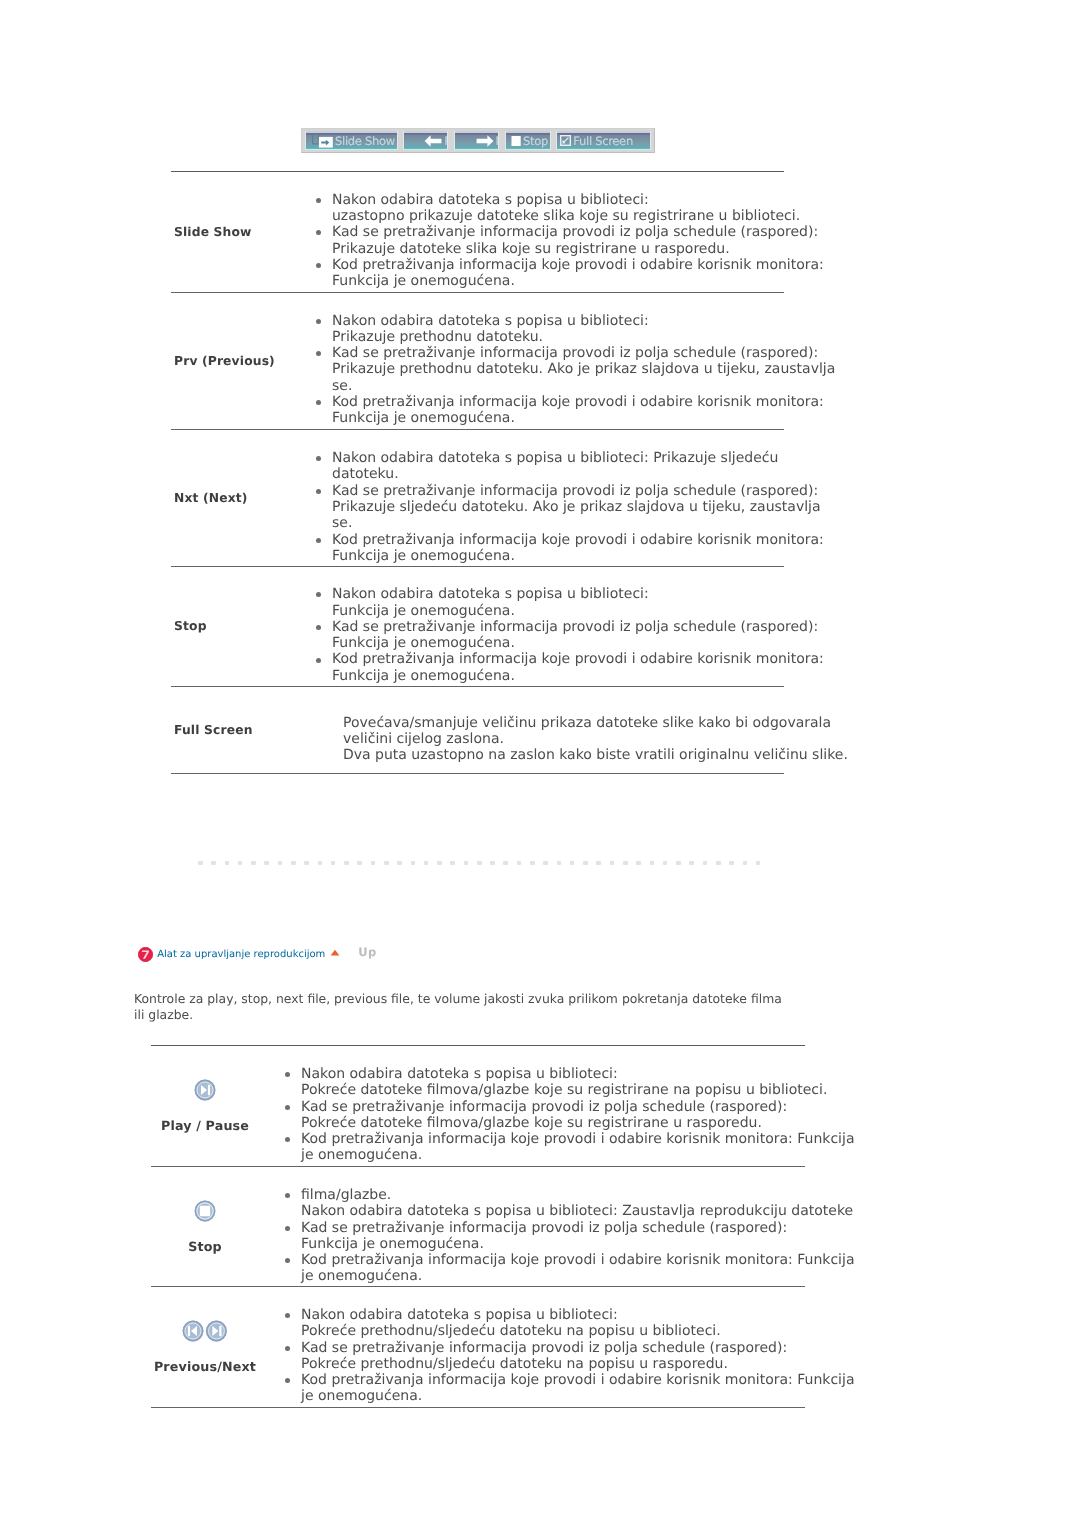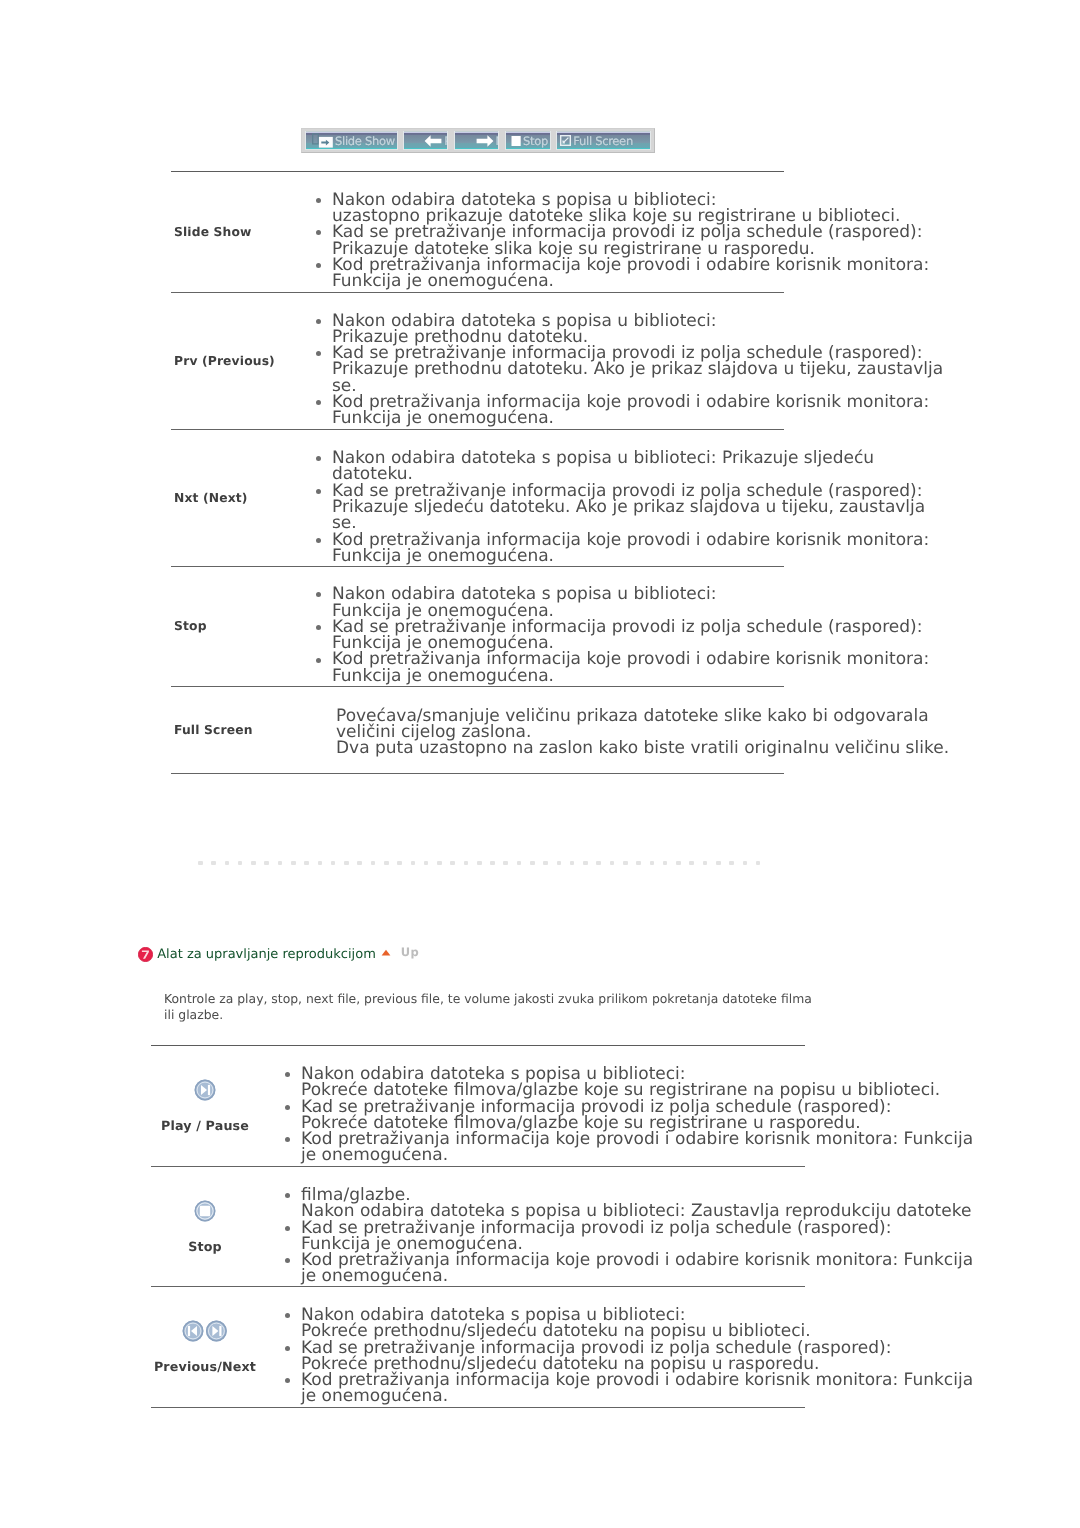--- a/index.html
+++ b/index.html
@@ -58,45 +58,45 @@
     margin-left:2px;
     margin-top:0px;
     flex:0 0 auto;
   }
   .tb-ico { width:12px; height:12px; flex:0 0 auto; display:block; }
 
   
   .rule-top { position:absolute; height:0; border-top:1.6px solid #5b5b5b; }
   .rule { position:absolute; height:0; border-top:1.4px solid #646464; }
 
-  .cell-body { font-size:17px; line-height:16.3px; color:#4d4d4d; }
+  .cell-body { font-size:14px; line-height:16.3px; color:#4d4d4d; }
   ul.bl { margin:0; padding:0; list-style:none; }
   ul.bl > li { position:relative; padding-left:16px; }
   ul.bl > li::before {
     content:""; position:absolute; left:0px; top:6.2px;
     width:5px; height:5px; border-radius:50%; background:#6e6e6e;
   }
 
   
   .dotrow { position:absolute; display:flex; gap:8.7px; }
   .dotrow i { display:block; width:4.6px; height:4.6px; background:#e3e3e3; border-radius:1px; }
 
   
   .sec-head { position:absolute; display:flex; align-items:flex-start; height:16px; }
   .badge { display:block; margin-top:1px; }
-  .sec-title { font-size:13px; line-height:15px; color:#14532d; margin-left:4.2px;
+  .sec-title { font-size:10px; line-height:15px; color:#0369a1; margin-left:4.2px;
                white-space:nowrap; margin-top:1px; }
   .up-link { display:flex; align-items:flex-start; margin-left:5px; text-decoration:none; }
   .uparrow { display:block; margin-top:3px; }
   .up-text { font-size:11.5px; line-height:15px; color:#bdbdbd; letter-spacing:0.3px;
-             font-weight:bold; margin-left:10px; margin-top:-1px;text-align:right; }
+             font-weight:bold; margin-left:18px; margin-top:-1px;text-align:right; }
 
   .para { position:absolute; font-size:12.4px; line-height:16.2px; color:#4d4d4d; }
   .ln { display:block; white-space:nowrap; }
-  .plain { margin:4px; padding-left:16px; }
+  .plain { margin:11px; padding-left:16px; }
 
   .t1row { position:absolute; }
   .t1name { position:absolute; left:3px; top:50%; transform:translateY(-50%);
             font-size:12.3px; font-weight:bold; color:#3f3f3f; letter-spacing:0.15px;
             line-height:14px; }
   .t1body { position:absolute; left:145px; right:0; }
 
   .t2row { position:absolute; }
   .t2icon { position:absolute; left:0; top:33.5px; width:108px;
             display:flex; align-items:center; justify-content:center; }
@@ -298,21 +298,21 @@
     </svg>
     <span class="sec-title">Alat za upravljanje reprodukcijom</span>
     <a class="up-link">
       <svg width="10" height="7" viewBox="0 0 10 7" class="uparrow">
         <path d="M5 0.7 L9.4 6.4 H0.6 Z" fill="#e8622a"></path>
       </svg>
       <span class="up-text">Up</span>
     </a>
   </div>
 
-  <div class="para" style="left:164px; top:991px; width:700px;">
+  <div class="para" style="left:134px; top:991px; width:700px;">
     <span class="ln">Kontrole za play, stop, next file, previous file, te volume jakosti zvuka prilikom pokretanja datoteke filma</span>
     <span class="ln">ili glazbe.</span>
   </div>
 
   <div class="tblwrap">
     <div class="rule-top" style="left:151px; top:1045px; width:654px"></div>
     <div class="t2row" style="left:151px; top:1045px; width:654px; height:121px">
       <div class="t2icon">
         <svg width="22" height="22" viewBox="0 0 22 22">
    <circle cx="11" cy="11" r="10.4" fill="#a8bcd4"></circle>

